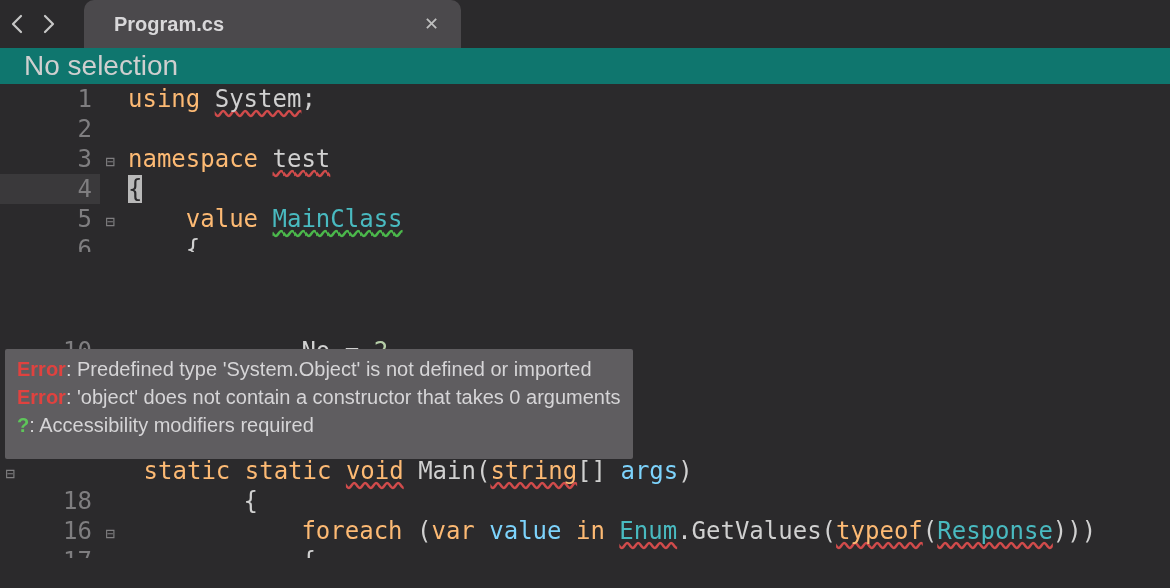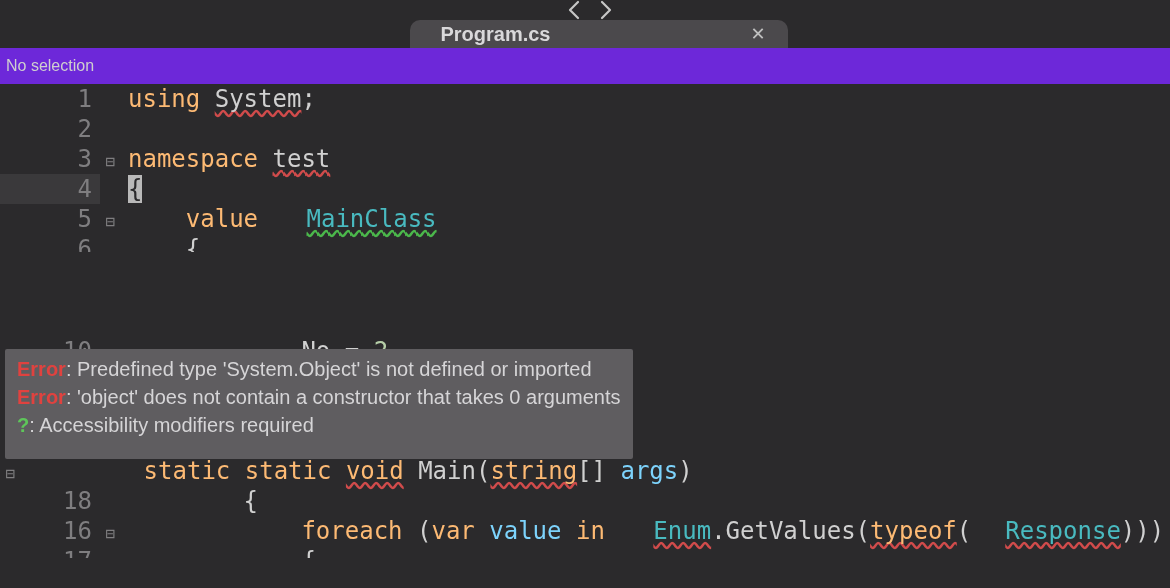--- a/index.html
+++ b/index.html
@@ -10,21 +10,20 @@
     color: #888;
     overflow: hidden;
     width: 1170px;
     height: 588px;
   }
   .nav-row {
     height: 48px;
     display: flex;
     align-items: center;
     background: #2b2a2c;
-    flex-direction: column;
   }
   .nav-arrows {
     display: flex;
     align-items: center;
     gap: 18px;
     padding-left: 10px;
     color: #c7c7c7;
   }
   .nav-arrows svg { display:block; }
   .tab {
@@ -43,27 +42,27 @@
     font-size: 20px;
     position: relative;
   }
   .tab .close {
     color: #bfbfbf;
     font-size: 18px;
     font-weight: 300;
   }
   .status-bar {
     height: 36px;
-    background: #6d28d9;
+    background: #0f766e;
     color: #cfcfcf;
     font-family: -apple-system, "Segoe UI", sans-serif;
-    font-size: 16px;
-    display: flex;
-    align-items: center;
-    padding-left: 6px;
+    font-size: 28px;
+    display: flex;
+    align-items: center;
+    padding-left: 24px;
   }
   .editor {
     position: relative;
     font-size: 24px;
     line-height: 30px;
   }
   .line {
     display: flex;
     height: 30px;
     align-items: baseline;
@@ -88,21 +87,21 @@
     height: 30px;
     background: #4a494b;
     margin-left: 6px;
   }
   .code {
     padding-left: 8px;
     white-space: pre;
     color: #d0d0d0;
   }
   .kw { color: #fdba74; }
-  .type { color: #49bac0; margin-left: 34px; }
+  .type { color: #49bac0; }
   .num { color: #b6cea8; }
   .dim { color: #7dd3fc; }
   .squig-r { text-decoration: underline wavy #d14b4b; text-decoration-skip-ink: none; text-underline-offset: 3px;}
   .squig-g { text-decoration: underline wavy #4bb84b; text-decoration-skip-ink: none; text-underline-offset: 3px;}
   .cursor-block {
     background: #b9b9b9;
     color: #2b2a2c !important;
   }
 
   .tooltip {

